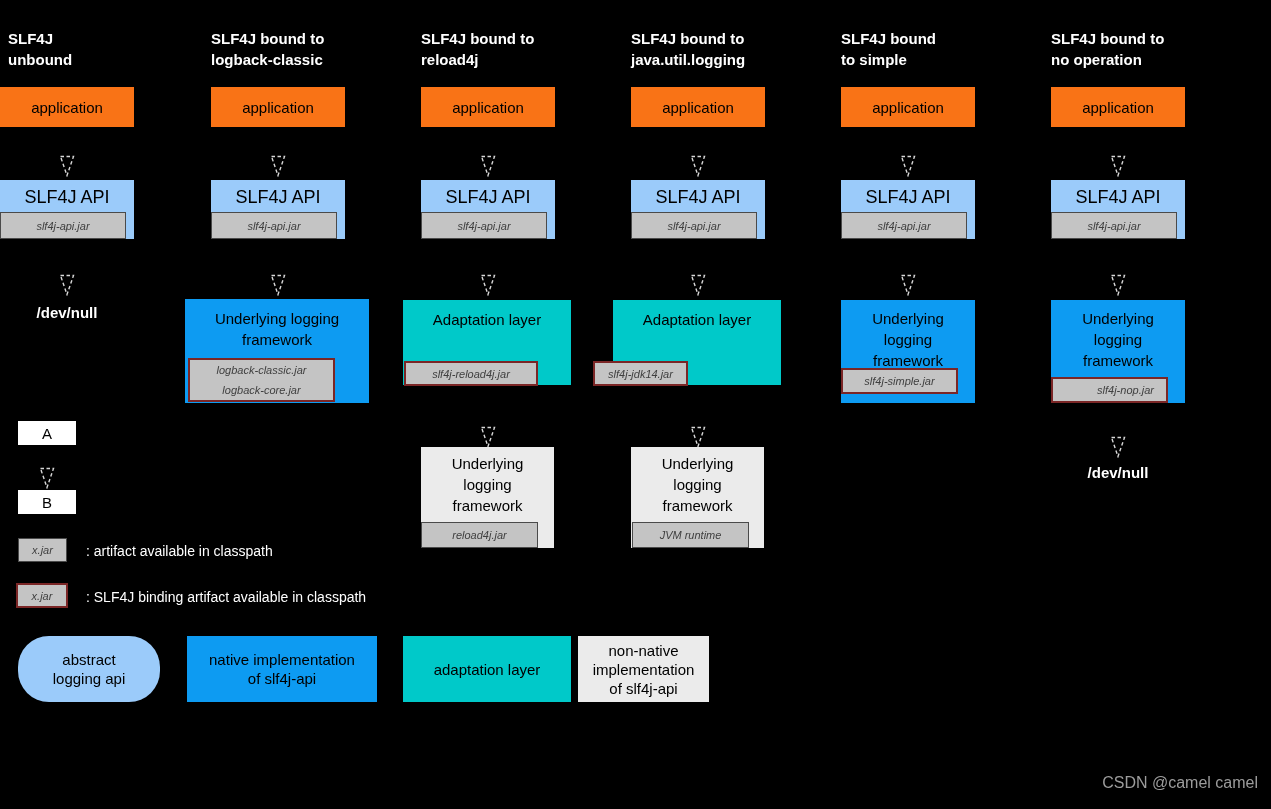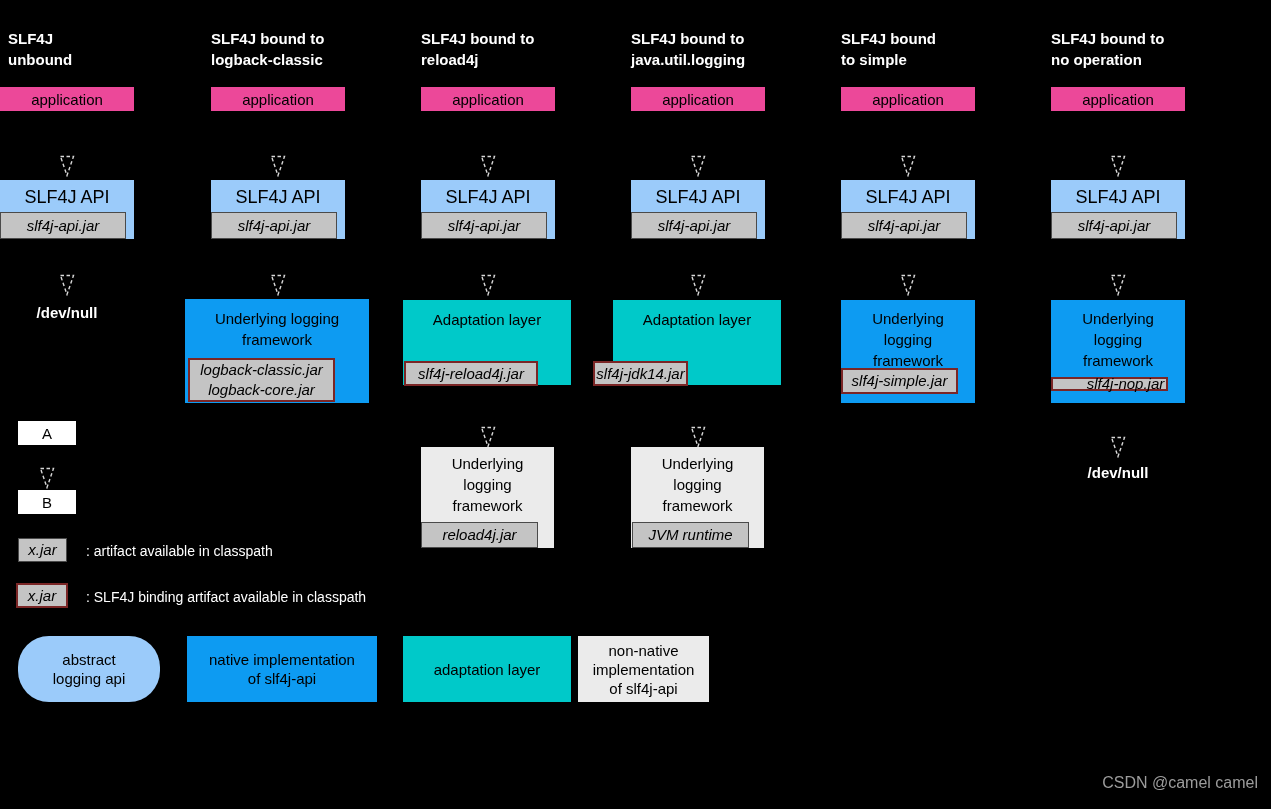--- a/index.html
+++ b/index.html
@@ -5,31 +5,31 @@
   html,body { margin:0; padding:0; background:#000; }
   .stage {
     position:relative; width:1271px; height:809px; background:#000000;
     font-family:"Liberation Sans", sans-serif; overflow:hidden; color:#000;
   }
   .hdr {
     position:absolute; color:#ffffff; font-weight:bold; font-size:15px;
     line-height:21px; white-space:pre-line;
   }
   .app {
-    position:absolute; width:134px; height:24px; background:#ec4899;
+    position:absolute; width:134px; height:40px; background:#f97316;
     display:flex; align-items:center; justify-content:center; font-size:15px;
   }
   .api {
     position:absolute; width:134px; height:59px; background:#9bcbfa;
     display:flex; align-items:flex-start; justify-content:center;
     font-size:18px; padding-top:7px; box-sizing:border-box;
   }
   .jar {
     position:absolute; background:#c4c4c4; border:1px solid #4a4a4a;
-    box-sizing:border-box; font-style:italic; font-size:15px; color:#000000;
+    box-sizing:border-box; font-style:italic; font-size:11px; color:#404040;
     display:flex; align-items:center; justify-content:center;
     text-align:center; white-space:pre-line; line-height:20px;
   }
   .jar.binding { border:2px solid #7b2626; }
   .bigbox {
     position:absolute; box-sizing:border-box; font-size:15px; text-align:center;
     line-height:21px; white-space:pre-line;
   }
   .blue  { background:#0d9bf2; }
   .teal  { background:#00c9c9; }
@@ -146,21 +146,21 @@
   <div class="jar binding" style="left:593px;top:361px;width:95px;height:25px;">slf4j-jdk14.jar</div>
 
   <div class="bigbox blue" style="left:841px;top:300px;width:134px;height:103px;padding-top:8px;">Underlying
 logging
 framework</div>
   <div class="jar binding" style="left:841px;top:368px;width:117px;height:26px;">slf4j-simple.jar</div>
 
   <div class="bigbox blue" style="left:1051px;top:300px;width:134px;height:103px;padding-top:8px;">Underlying
 logging
 framework</div>
-  <div class="jar binding" style="left:1051px;top:377px;width:117px;height:14px;padding-left:32px;">slf4j-nop.jar</div>
+  <div class="jar binding" style="left:1051px;top:377px;width:117px;height:26px;padding-left:32px;">slf4j-nop.jar</div>
 
   <div class="arrow" style="left:480px;top:426px;"><svg width="16" height="22" viewBox="0 0 16 22">
         <path d="M1.5 1.5 H14.5 L8 20.5 Z" fill="none" stroke="#d8d8d8" stroke-width="1.4" stroke-dasharray="3.5 2.5"></path>
       </svg></div>
   <div class="arrow" style="left:690px;top:426px;"><svg width="16" height="22" viewBox="0 0 16 22">
         <path d="M1.5 1.5 H14.5 L8 20.5 Z" fill="none" stroke="#d8d8d8" stroke-width="1.4" stroke-dasharray="3.5 2.5"></path>
       </svg></div>
   <div class="arrow" style="left:1110px;top:436px;"><svg width="16" height="22" viewBox="0 0 16 22">
         <path d="M1.5 1.5 H14.5 L8 20.5 Z" fill="none" stroke="#d8d8d8" stroke-width="1.4" stroke-dasharray="3.5 2.5"></path>
       </svg></div>

